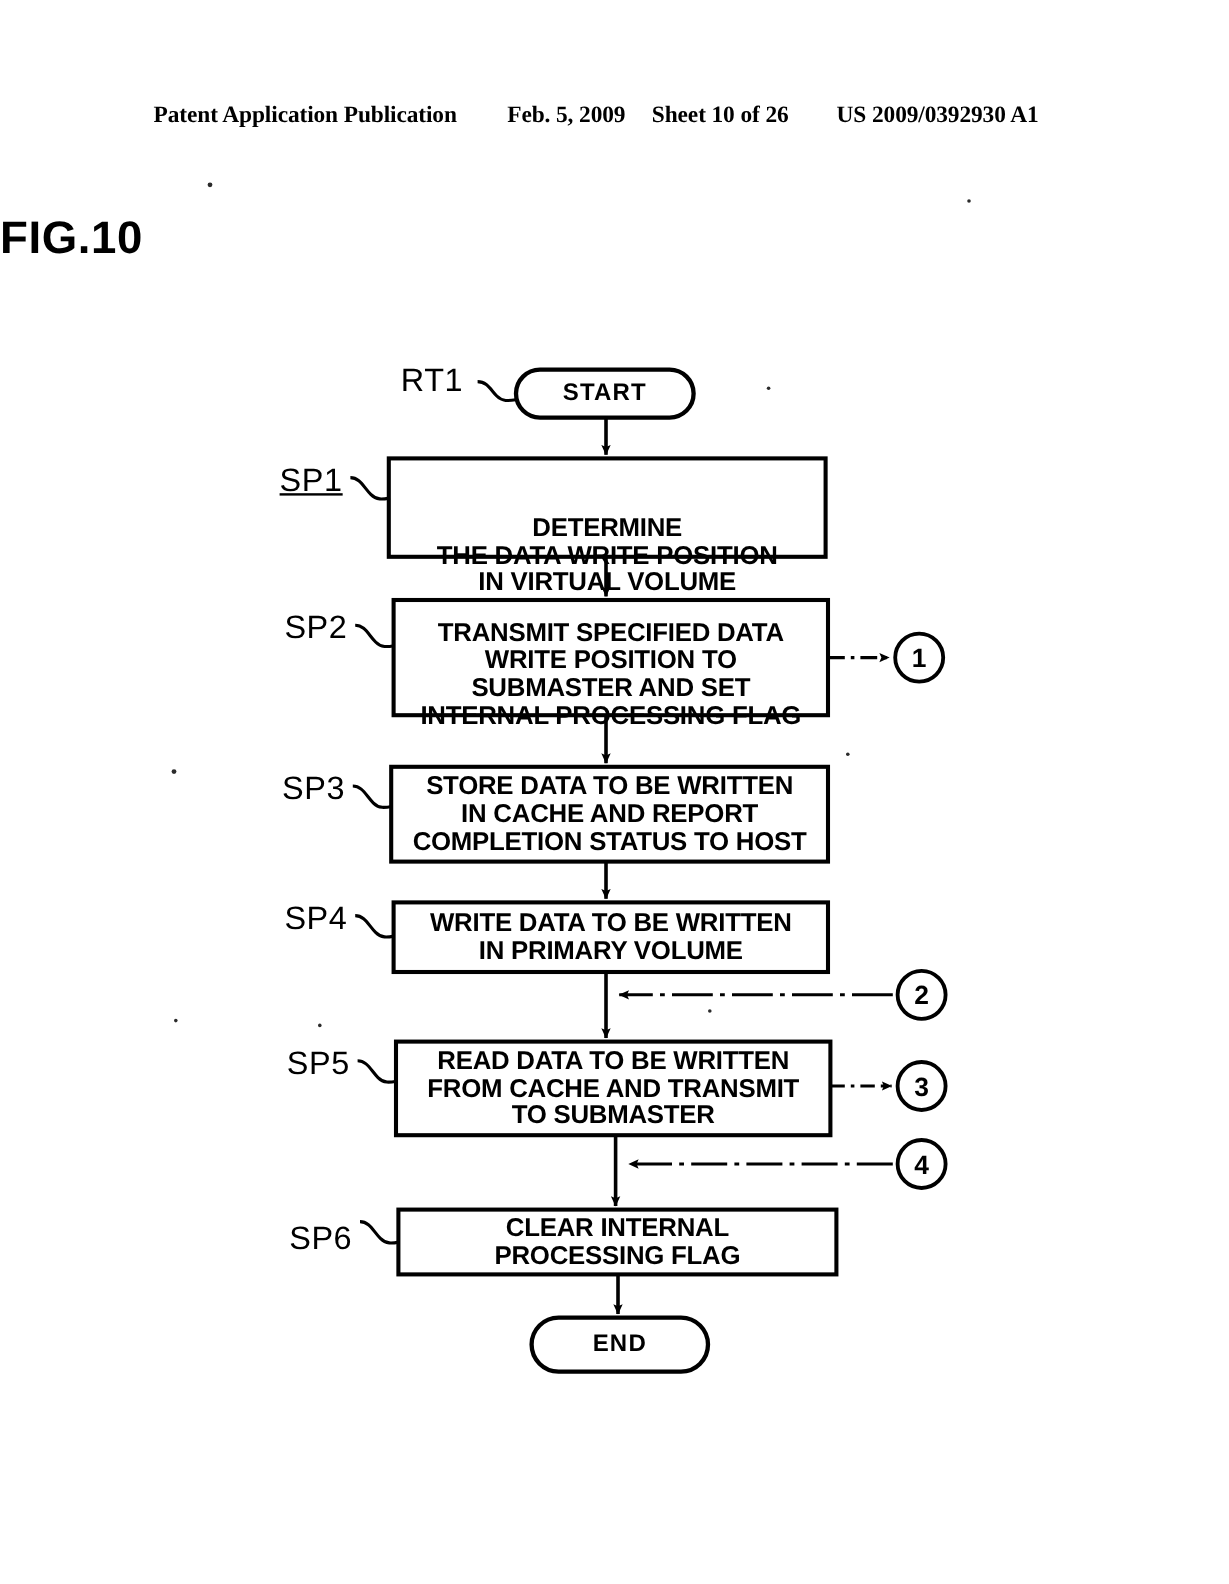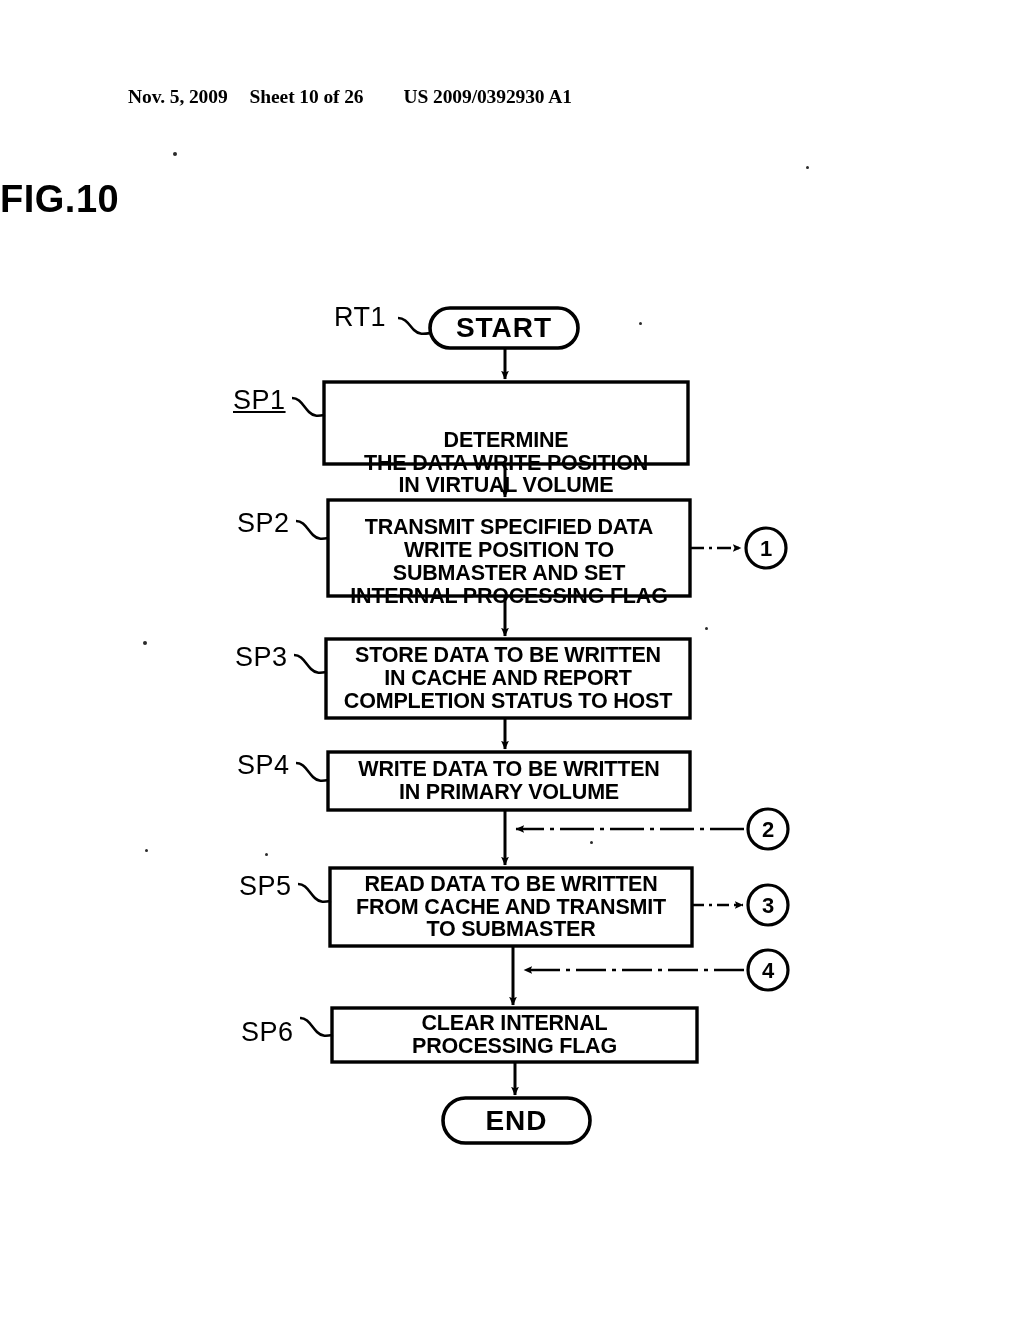--- a/index.html
+++ b/index.html
@@ -63,21 +63,21 @@
     display: flex;
     align-items: center;
     justify-content: center;
     text-align: center;
     font-weight: bold;
     line-height: 1.06;
     letter-spacing: -0.2px;
     white-space: pre-line;
     pointer-events: none;
   }
-  .terminal-text { font-size: 28px; letter-spacing: 1px; }
+  .terminal-text { font-size: 20px; letter-spacing: 1px; }
   .process-text  { font-size: 21.5px; }
 
   .step-label {
     position: absolute;
     font-size: 27px;
     font-weight: normal;
     letter-spacing: 0.5px;
     font-family: "Liberation Sans", sans-serif;
   }
 
@@ -92,21 +92,22 @@
   .speck {
     position: absolute;
     background: #2b2b2b;
     border-radius: 50%;
   }
 </style>
 </head>
 <body>
 
 <div class="pub-header">
-  <span class="h-date">Nov. 5, 2009</span>
+  <span class="h-title">Patent Application Publication</span>
+  <span class="h-date">Feb. 5, 2009</span>
   <span class="h-sheet">Sheet 10 of 26</span>
   <span class="h-patno">US 2009/0392930 A1</span>
 </div>
 
 <div class="fig-title">FIG.10</div>
 
 <svg id="drawing" viewBox="0 0 1024 1320" xmlns="http://www.w3.org/2000/svg">
   <defs>
     <marker id="arrowSolid" markerWidth="9" markerHeight="9" refX="8.2" refY="4.5" orient="auto" markerUnits="userSpaceOnUse">
       <path d="M0,0.6 L8.6,4.5 L0,8.4 L1.7,4.5 Z" fill="#000"></path>

